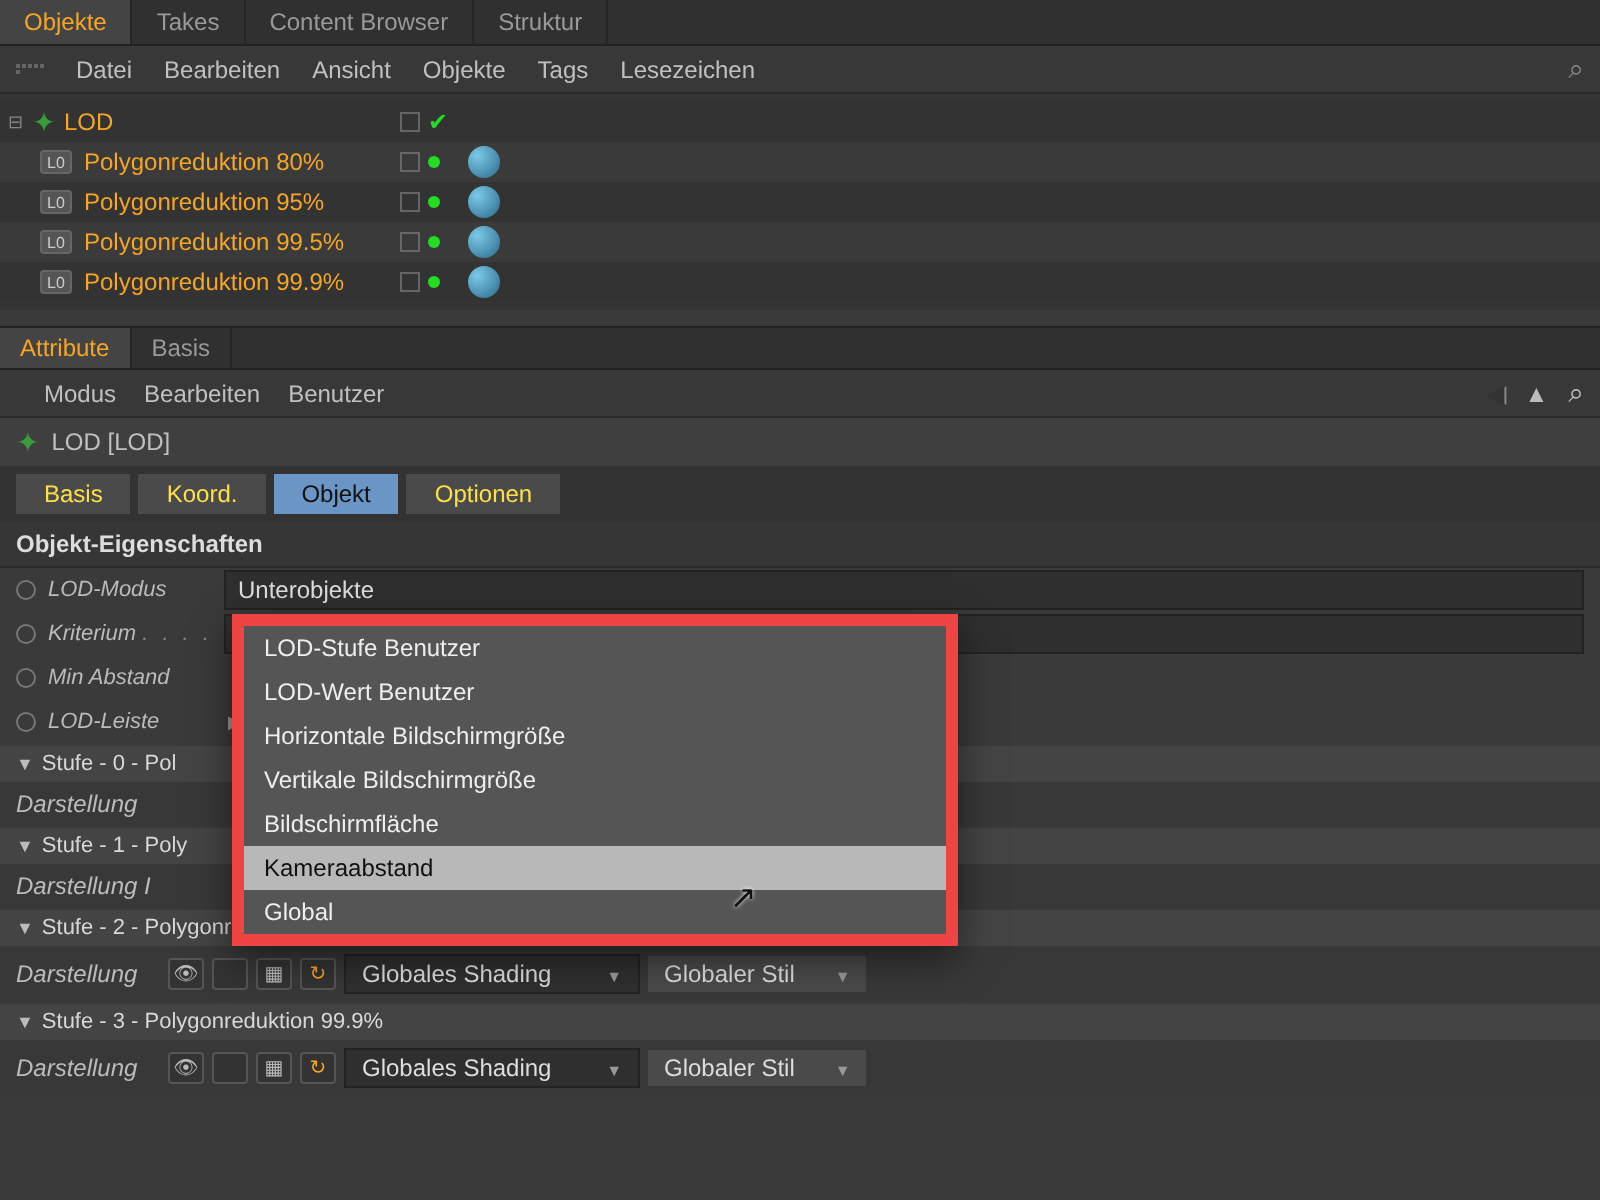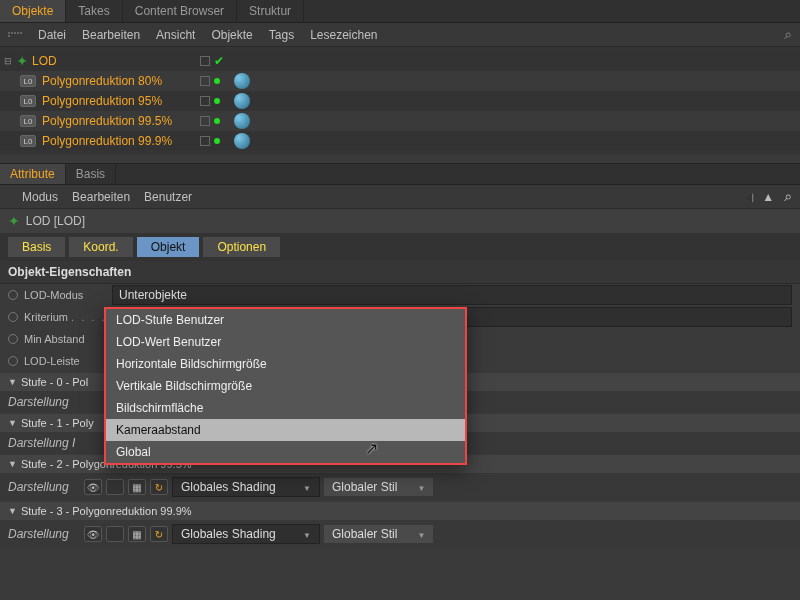--- a/index.html
+++ b/index.html
@@ -34,24 +34,24 @@
 .arrow-left-icon::before{content:"◀"; color:#333; text-shadow:1px 0 #888;}
 .arrow-up-icon::before{content:"▲"; color:#bbb;}
 .obj-head { background:#3f3f3f; padding:4px 8px; display:flex; align-items:center; gap:6px;}
 .obj-head .leaf { color:#3a9b3a; font-size:14px;}
 .subtabs { display:flex; background:#333; padding:4px 8px; gap:4px;}
 .subtab { padding:3px 14px; background:#4a4a4a; color:#fde047; cursor:pointer; }
 .subtab.active { background:#6a95c5; color:#111; }
 .sec-title { padding:4px 8px; font-weight:bold; color:#ddd; background:#363636; border-bottom:1px solid #2a2a2a;}
 .prop-row { display:flex; align-items:center; padding:2px 8px; height:22px; }
 .radio { width:10px; height:10px; border:1px solid #777; border-radius:50%; margin-right:6px;}
-.prop-label { width:88px; color:#bbb; font-size:11px;}
+.prop-label { width:88px; color:#bbb; font-size:11px;font-style:italic;}
 .prop-val { flex:1; background:#2f2f2f; padding:2px 6px; color:#ddd; border:1px solid #222;}
 .caret-r { color:#999; font-size:9px; margin-left:2px;}
-.dropdown { position:absolute; left:104px; top:303px; width:363px; background:#555; border:2px solid #ef4444; box-shadow:0 6px 18px rgba(0,0,0,.5); z-index:50;}
+.dropdown { position:absolute; left:116px; top:303px; width:363px; background:#555; border:6px solid #ef4444; box-shadow:0 6px 18px rgba(0,0,0,.5); z-index:50;}
 .dropdown .dd-item { padding:4px 10px; color:#eee; cursor:pointer;}
 .dropdown .dd-item.hover { background:#b8b8b8; color:#111;}
 .stufe { margin-top:1px; }
 .stufe-head { background:#444; padding:2px 8px; display:flex; align-items:center; gap:4px; height:18px;}
 .tri { color:#bbb; font-size:9px;}
 .stufe-head span.t { color:#d8d8d8; font-size:11px;}
 .darst-row { display:flex; align-items:center; padding:4px 8px; gap:4px; background:#383838;}
 .darst-row .dlabel{ width:72px; color:#bbb; font-size:12px;font-style:italic;}
 .ic { width:18px;height:16px; display:inline-flex; align-items:center; justify-content:center; background:#333; border:1px solid #555; color:#bbb; font-size:10px; border-radius:2px;}
 .ic.eye::before{content:"👁"; font-size:10px;}

